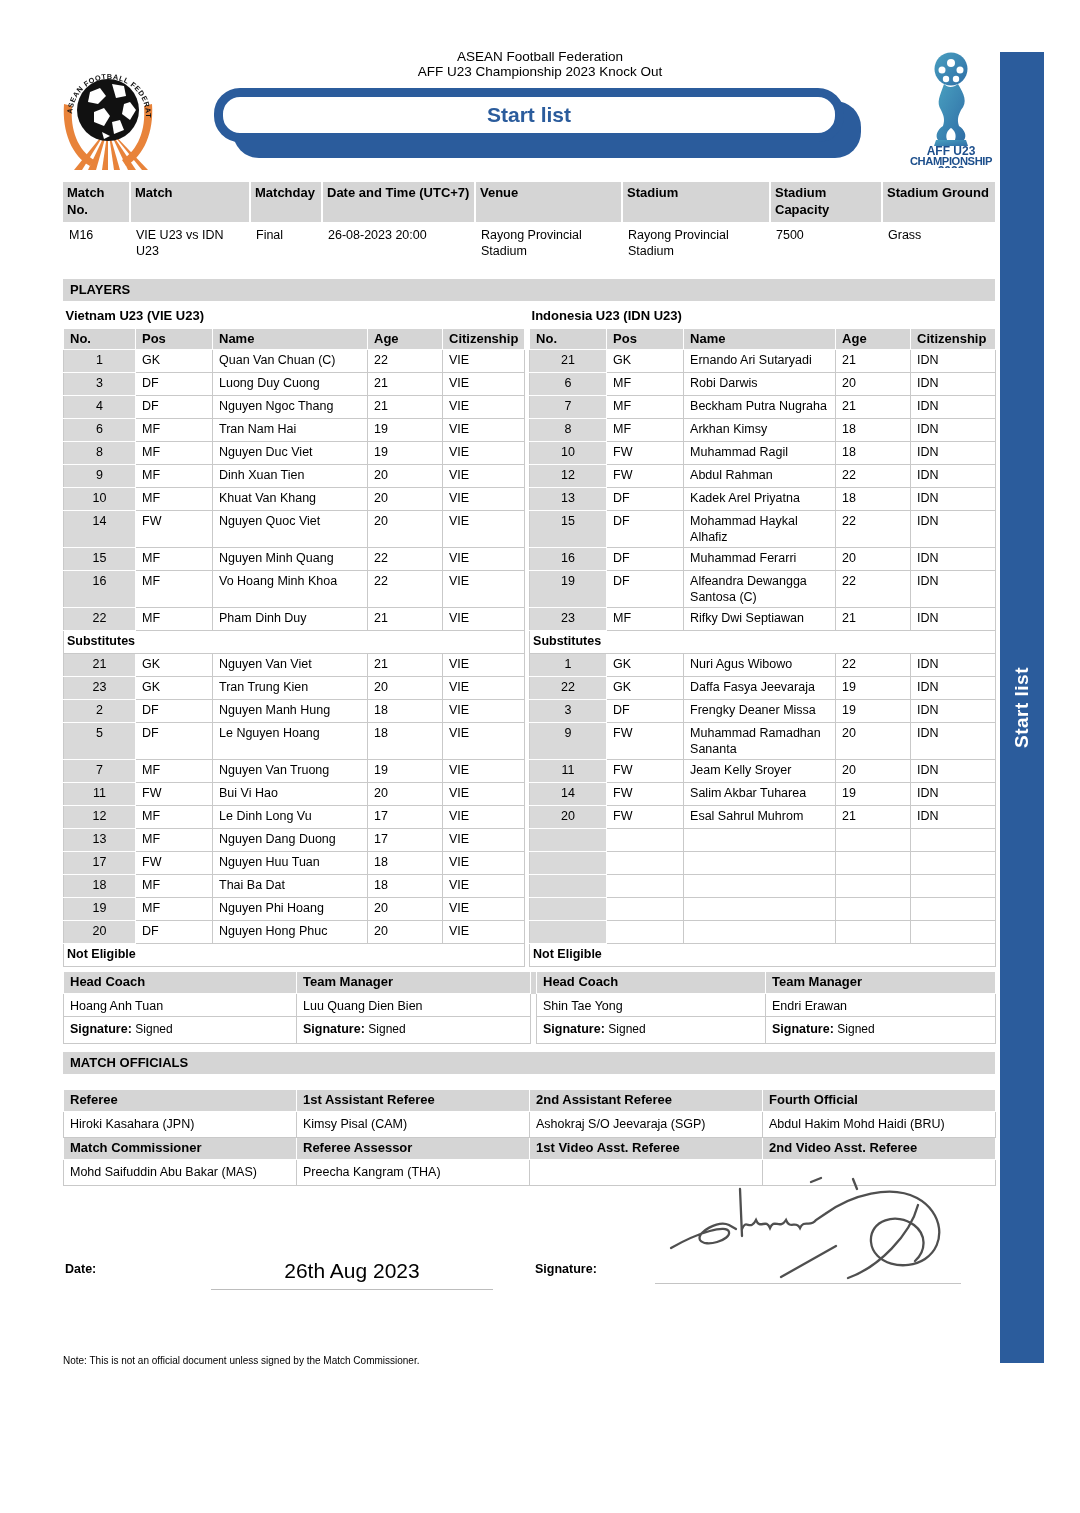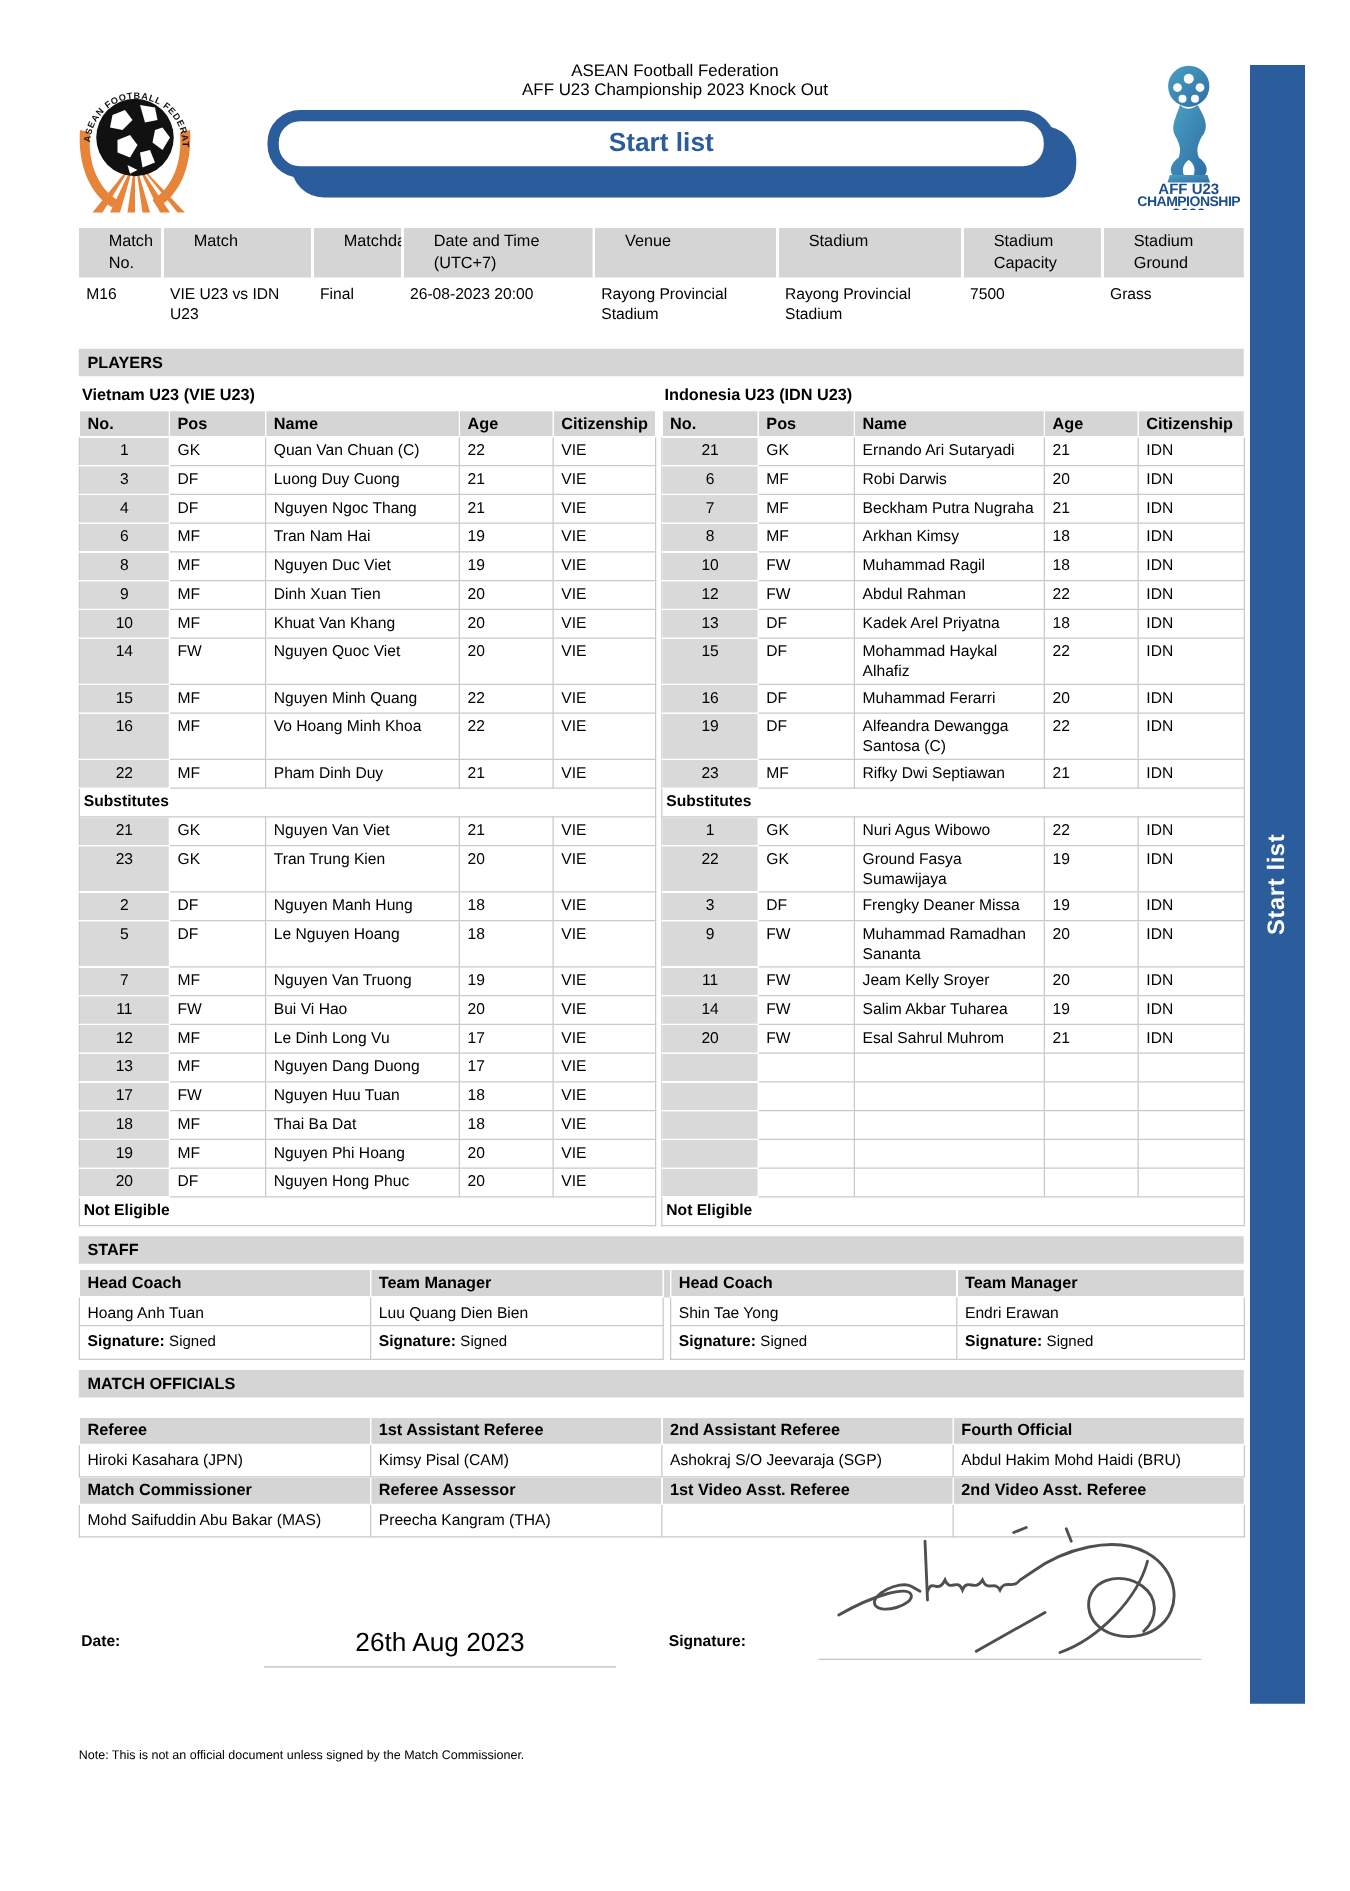--- a/index.html
+++ b/index.html
@@ -29,22 +29,22 @@
                   font-weight:bold; font-size:19px; letter-spacing:0.5px; }
 
   
   .content { position:absolute; left:63px; top:182px; width:932px; }
 
   table { border-collapse:collapse; table-layout:fixed; width:932px; font-size:12.5px; }
   td, th { padding:2px 6px; vertical-align:top; text-align:left; line-height:1.28;
            overflow:hidden; }
 
   
-  .match-table th { background:var(--hdgray); font-weight:normal; font-size:13px;
-                    border-left:2px solid #fff; padding:3px 24px; height:40px; }
+  .match-table th { background:var(--hdgray); font-weight:bold; font-size:13px;
+                    border-left:2px solid #fff; padding:3px 4px; height:40px; }
   .match-table th:first-child { border-left:none; }
   .match-table td { padding:5px 6px 12px 6px; height:44px; }
 
   
   .section-bar { background:var(--hdgray); font-weight:bold; font-size:13px;
                  padding:3px 7px; height:22px; margin-top:8px; }
 
   
   .players-table { margin-top:4px; }
   .players-table .team-title th { font-weight:bold; font-size:13px; padding:3px 2px;
@@ -396,21 +396,21 @@
         </tr>
         <tr>
           <td class="num">23</td>
           <td class="pos">GK</td>
           <td class="name">Tran Trung Kien</td>
           <td class="age">20</td>
           <td class="cit">VIE</td>
           <td class="gapcol"></td>
           <td class="num">22</td>
           <td class="pos">GK</td>
-          <td class="name">Ground Fasya Sumawijaya</td>
+          <td class="name">Daffa Fasya Jeevaraja</td>
           <td class="age">19</td>
           <td class="cit">IDN</td>
         </tr>
         <tr>
           <td class="num">2</td>
           <td class="pos">DF</td>
           <td class="name">Nguyen Manh Hung</td>
           <td class="age">18</td>
           <td class="cit">VIE</td>
           <td class="gapcol"></td>
@@ -538,21 +538,20 @@
           <td class="cit"></td>
         </tr>
         <tr class="ne-row">
           <td colspan="5" class="label-cell">Not Eligible</td>
           <td class="gapcol"></td>
           <td colspan="5" class="label-cell">Not Eligible</td>
         </tr>
       </tbody>
   </table>
 
-  <div class="section-bar">STAFF</div>
 
   <table class="staff-table" style="margin-top:4px">
     <colgroup>
         <col style="width:233px">
         <col style="width:234px">
         <col style="width:6px">
         <col style="width:229px">
         <col style="width:230px">
       </colgroup>
     <tbody>

